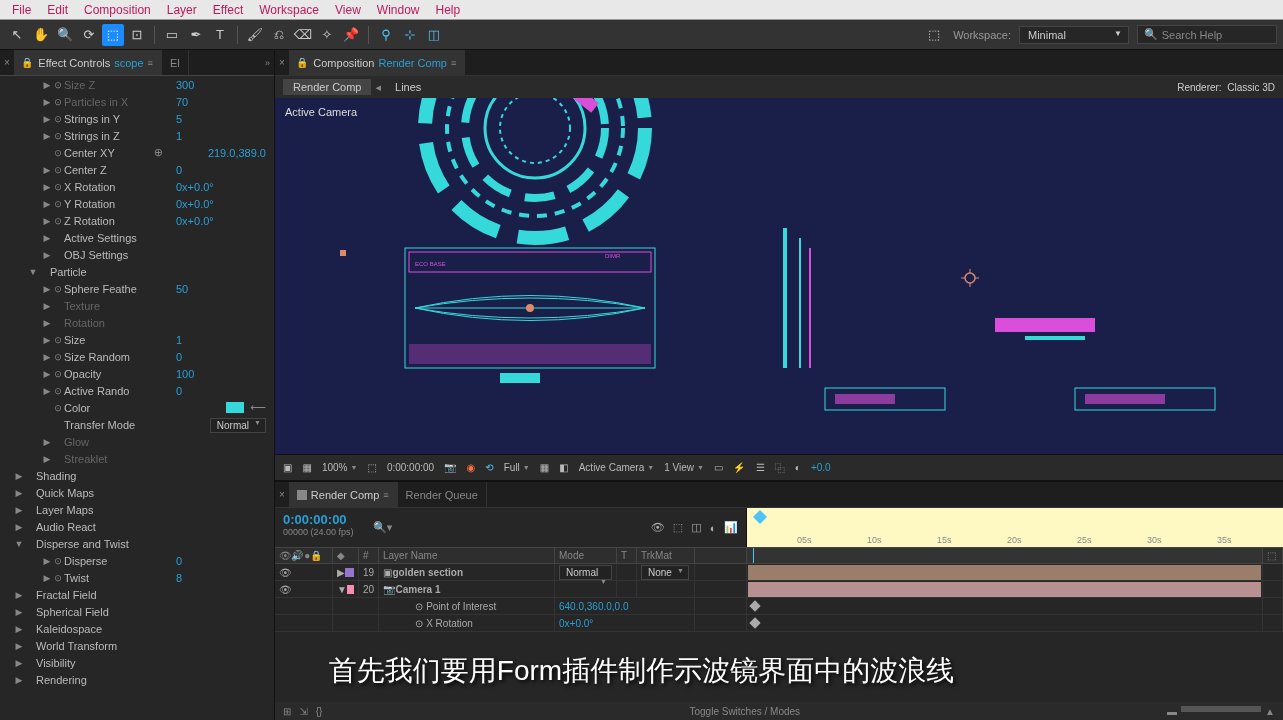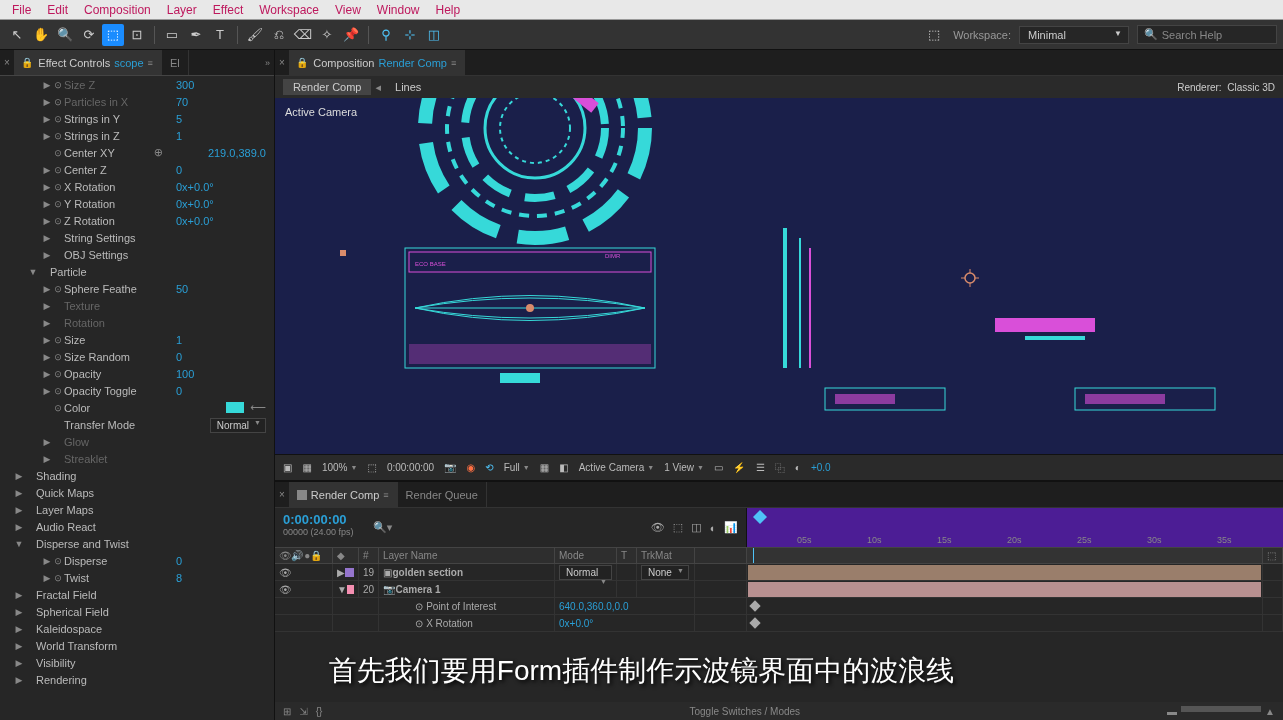--- a/index.html
+++ b/index.html
@@ -51,21 +51,21 @@
 .vc-dd::after{content:" ▼";font-size:7px;color:#888}
 .timeline-panel{height:240px;background:#262626;border-top:2px solid #111;display:flex;flex-direction:column}
 .tl-tabs{height:26px;background:#1e1e1e;display:flex;align-items:center;padding:0 4px;border-bottom:1px solid #333}
 .tl-header{display:flex;height:40px;border-bottom:1px solid #444}
 .tl-left{width:472px;border-right:1px solid #111;display:flex}
 .tl-timecode{width:90px;padding:4px 8px}
 .tc-big{color:#2a9fd6;font-size:13px;font-weight:bold}
 .tc-small{color:#888;font-size:9px}
 .tl-search{flex:1;display:flex;align-items:center;padding:0 8px;gap:8px}
 .tl-icons{width:160px;display:flex;align-items:center;justify-content:flex-end;gap:8px;padding-right:8px}
-.tl-ruler{flex:1;background:#4c1d95;position:relative;display:flex;align-items:flex-end;padding-bottom:2px}
+.tl-ruler{flex:1;background:#fef9c3;position:relative;display:flex;align-items:flex-end;padding-bottom:2px}
 .tick{position:absolute;font-size:9px;color:#888;bottom:2px}
 .playhead{position:absolute;left:6px;top:2px;width:14px;height:14px}
 .tl-cols{height:16px;background:#2e2e2e;display:flex;border-bottom:1px solid #444;font-size:10px;color:#888}
 .tl-cols .c{padding:1px 4px;border-right:1px solid #444;display:flex;align-items:center}
 .tl-rows{flex:1;overflow:hidden}
 .trow{height:17px;display:flex;align-items:center;font-size:10px;border-bottom:1px solid #333}
 .trow .c{padding:0 4px;border-right:1px solid #333;display:flex;align-items:center;height:100%}
 .layer-bar{background:#9a7e6b;height:15px;flex:1}
 .layer-bar.cam{background:#b89090}
 .kf{width:8px;height:8px;background:#aaa;transform:rotate(45deg);display:inline-block}
@@ -196,21 +196,21 @@
           <span class="ind" style="width:42px"></span>
           <span class="tw">▶</span>
           <span class="stopwatch">⊙</span>
           <span class="plabel">Z Rotation</span>
           <span class="pval">0x+0.0°</span>
         </div>
         <div class="prow">
           <span class="ind" style="width:42px"></span>
           <span class="tw">▶</span>
           <span class="stopwatch"></span>
-          <span class="plabel">String Settings</span>
+          <span class="plabel">Active Settings</span>
         </div>
         <div class="prow">
           <span class="ind" style="width:42px"></span>
           <span class="tw">▶</span>
           <span class="stopwatch"></span>
           <span class="plabel">OBJ Settings</span>
         </div>
         <div class="prow group">
           <span class="ind" style="width:28px"></span>
           <span class="tw">▼</span>
@@ -254,21 +254,21 @@
           <span class="ind" style="width:42px"></span>
           <span class="tw">▶</span>
           <span class="stopwatch">⊙</span>
           <span class="plabel">Opacity</span>
           <span class="pval">100</span>
         </div>
         <div class="prow">
           <span class="ind" style="width:42px"></span>
           <span class="tw">▶</span>
           <span class="stopwatch">⊙</span>
-          <span class="plabel">Opacity Toggle</span>
+          <span class="plabel">Active Rando</span>
           <span class="pval">0</span>
         </div>
         <div class="prow">
           <span class="ind" style="width:42px"></span>
           <span class="tw"></span>
           <span class="stopwatch">⊙</span>
           <span class="plabel">Color</span>
           <span style="margin-left:auto;display:flex;gap:6px;align-items:center">
             <span class="swatch"></span>
             <span style="color:#888">⟵</span>

